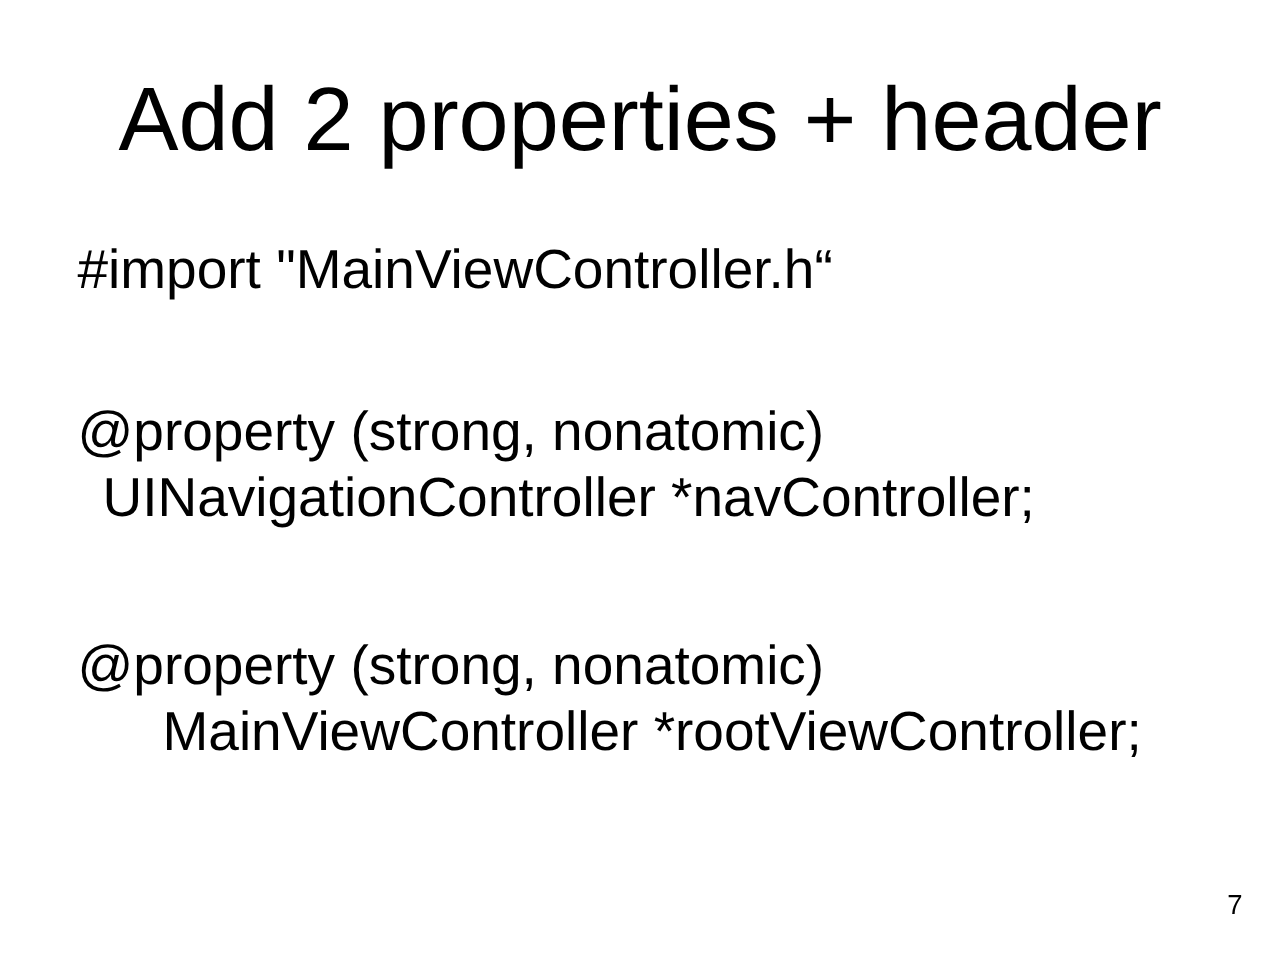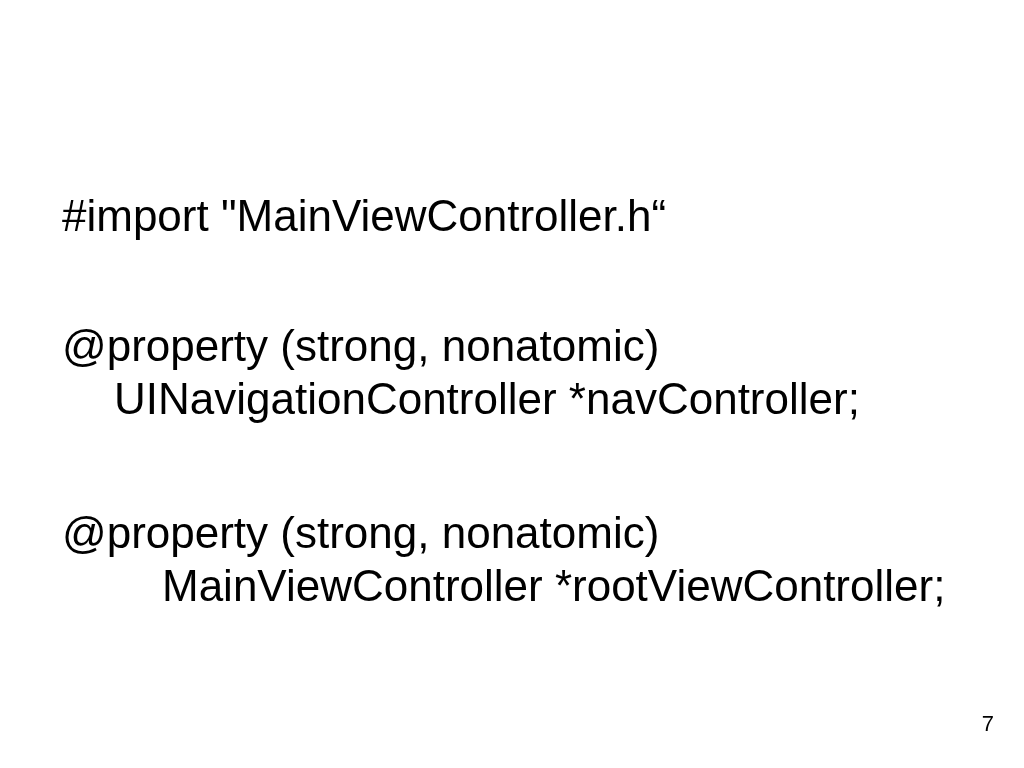--- a/index.html
+++ b/index.html
@@ -34,41 +34,42 @@
   .code-line {
     position: absolute;
     left: 62px;
     font-size: 44px;
     font-weight: 400;
     line-height: 53px;
     margin: 0;
     white-space: nowrap;
   }
   .code-line.indent {
-    left: 114px;
+    left: 82px;
   }
   .line-import { top: 189px; }
   .line-b1a { top: 319px; }
   .line-b1b { top: 372px; }
   .line-b2a { top: 506px; }
   .line-b2b { top: 559px; margin-left: 48px; }
   .page-number {
     position: absolute;
     top: 713px;
     right: 30px;
     font-size: 22px;
     line-height: 22px;
     text-align: right;
   }
 </style>
 </head>
 <body>
 
 <div class="slide">
 
+  <h1 class="slide-title">Add 2 properties + header</h1>
 
   <div>
     <p class="code-line line-import">#import "MainViewController.h“</p>
 
     <p class="code-line line-b1a">@property (strong, nonatomic)</p>
     <p class="code-line indent line-b1b">UINavigationController *navController;</p>
 
     <p class="code-line line-b2a">@property (strong, nonatomic)</p>
     <p class="code-line indent line-b2b">MainViewController *rootViewController;</p>
   </div>

